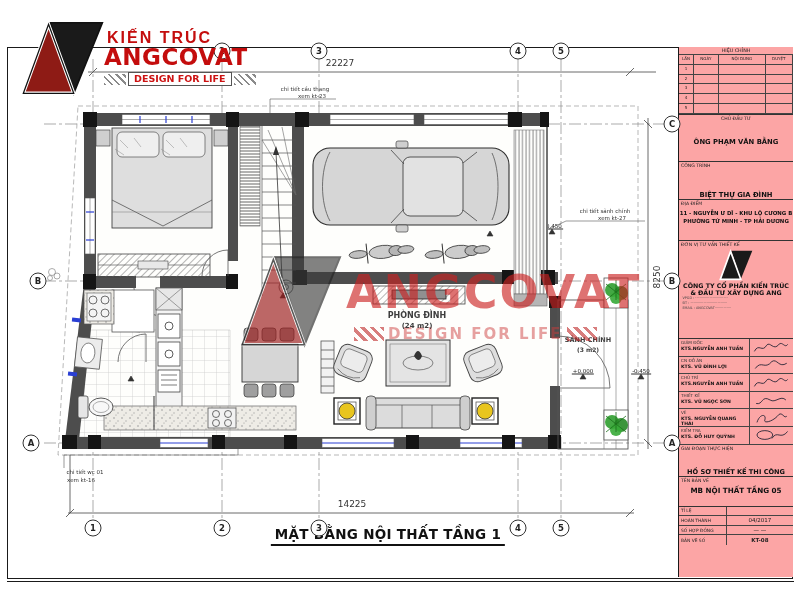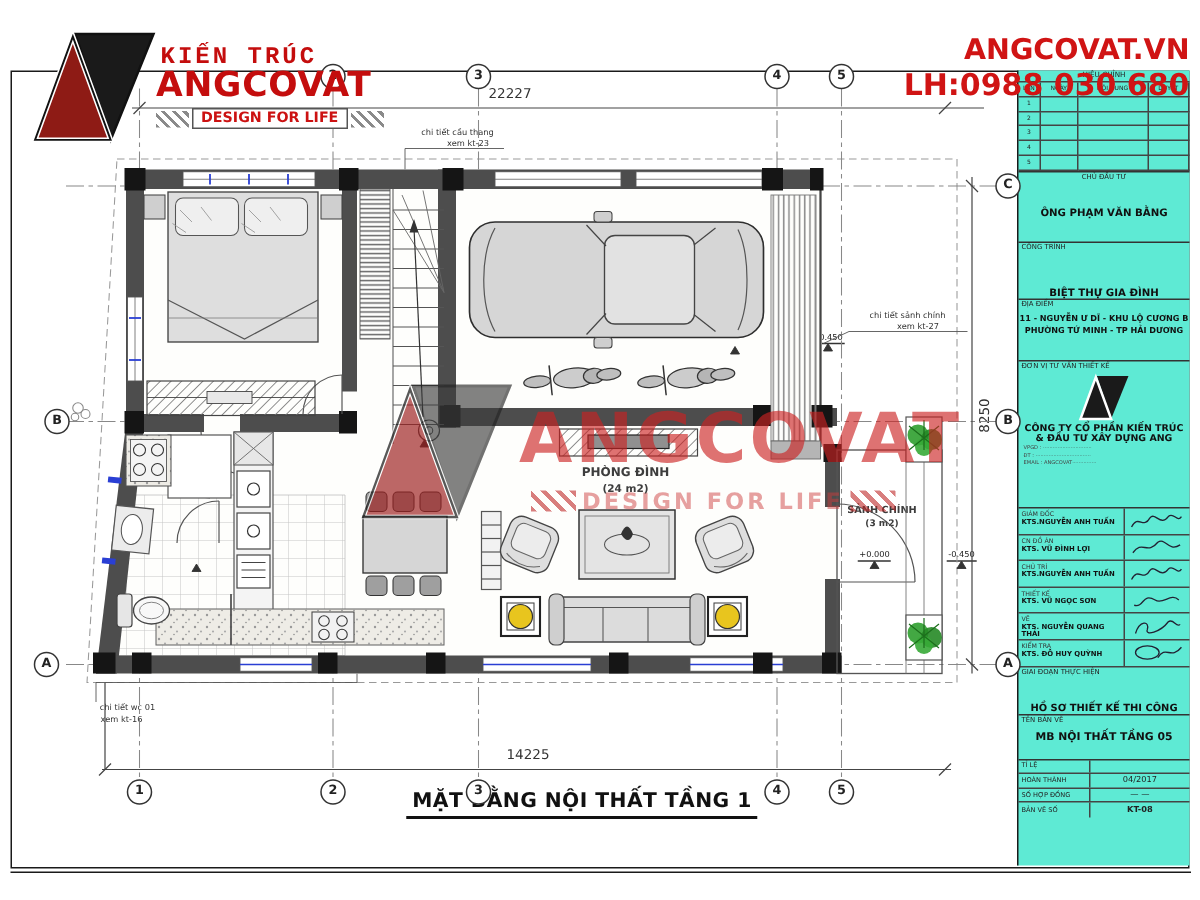--- a/index.html
+++ b/index.html
@@ -3,21 +3,21 @@
 <meta charset="utf-8">
 <style>
   html,body{margin:0;padding:0;background:#fff;}
   #page{position:relative;width:800px;height:600px;background:#fff;overflow:hidden;
         font-family:"DejaVu Sans",sans-serif;color:#222;}
   .abs{position:absolute;}
   
   #frame{left:7px;top:47px;width:784px;height:530px;border:1.6px solid #1a1a1a;}
   #frame2{left:7px;top:581px;width:787px;height:1px;background:#1a1a1a;}
   
-  .brand-top{left:107px;top:29px;font-family:Liberation Mono, monospace;
+  .brand-top{left:107px;top:29px;font-family:Liberation Sans, sans-serif;
              font-weight:bold;font-size:16px;letter-spacing:2px;color:#c40d0d;}
   .brand-name{left:104px;top:44px;font-size:23px;font-weight:800;letter-spacing:.5px;color:#c40d0d;}
   .tagline-wrap{left:104px;top:72px;display:flex;align-items:center;gap:2px;}
   .hatchbar{width:22px;height:11px;background:repeating-linear-gradient(45deg,#8a8a8a 0 2px,transparent 2px 5px);}
   .tagline-box{border:1px solid #555;background:#fff;padding:0 5px;font-size:9.5px;font-weight:800;color:#cc1212;line-height:12px;}
   .contact{left:583px;top:23px;width:210px;text-align:right;color:#d01414;font-weight:800;line-height:1.15;}
   .contact .l1{font-size:19px;}
   .contact .l2{font-size:20px;}
   
   .lbl{position:absolute;transform:translate(-50%,-50%);white-space:nowrap;text-align:center;}
@@ -32,21 +32,21 @@
        border-radius:50%;background:#fff;font-size:8.5px;font-weight:bold;line-height:15px;text-align:center;color:#222;z-index:6;}
   #plan-title{left:388px;top:536px;font-size:13.5px;font-weight:800;color:#111;
               border-bottom:2.5px solid #111;padding:0 4px 2px 4px;letter-spacing:.3px;}
   
   #watermark{left:238px;top:243px;width:380px;height:125px;opacity:.75;z-index:5;pointer-events:none;}
   #wm-name{position:absolute;left:108px;top:22px;font-size:46px;font-weight:800;letter-spacing:2px;color:rgba(203,34,34,.85);}
   #wm-tagrow{position:absolute;left:116px;top:82px;display:flex;align-items:center;gap:4px;}
   .wm-hatch{width:30px;height:14px;background:repeating-linear-gradient(45deg,rgba(190,40,40,.8) 0 3px,transparent 3px 7px);}
   #wm-tagline{font-size:15px;font-weight:800;letter-spacing:2px;color:rgba(205,60,60,.65);}
   
-  #tb{left:678px;top:47px;width:114px;height:530px;border-left:1.5px solid #1a1a1a;background:#5eead4;
+  #tb{left:678px;top:47px;width:114px;height:530px;border-left:1.5px solid #1a1a1a;background:#fca5a5;
       display:flex;flex-direction:column;font-size:5px;z-index:4;}
   .tb-sec{border-bottom:1px solid #333;position:relative;box-sizing:border-box;}
   .tb-label{font-size:4.6px;color:#222;padding:1px 2px;text-align:left;}
   .tb-label.ctr{text-align:center;}
   .tb-val{font-weight:bold;text-align:center;color:#111;}
   
   #rev{height:68px;display:flex;flex-direction:column;}
   .rev-title{text-align:center;font-size:4.8px;padding:1px 0;border-bottom:.5px solid #444;}
   .rev-head,.rev-row{display:grid;grid-template-columns:13% 22% 41% 24%;flex:1;}
   .rev-head span,.rev-row span{border-right:.5px solid #444;border-bottom:.5px solid #444;font-size:4px;
@@ -453,24 +453,20 @@
     <polygon points="4,92 34,10 64,92" fill="#8e1b15" stroke="#fff" stroke-width="4"></polygon>
     <polygon points="4,92 34,10 64,92" fill="none" stroke="#111" stroke-width="1.5"></polygon>
   </svg>
   <div class="abs hdr brand-top">KIẾN TRÚC</div>
   <div class="abs hdr brand-name">ANGCOVAT</div>
   <div class="abs hdr tagline-wrap">
     <div class="hatchbar"></div>
     <div class="tagline-box">DESIGN FOR LIFE</div>
     <div class="hatchbar"></div>
   </div>
-  <div class="abs hdr contact">
-    <div class="l1">ANGCOVAT.VN</div>
-    <div class="l2">LH:0988 030 680</div>
-  </div>
 
   <div class="lbl dim" style="left:340px;top:63px">22227</div>
   <div class="lbl dim" style="left:352px;top:504px">14225</div>
   <div class="lbl dim dim-rot" style="left:657px;top:277px">8250</div>
 
   <div class="lbl room-name" style="left:163px;top:227px">P.NGỦ 01</div>
   <div class="lbl room-area" style="left:163px;top:238px">(12 m2)</div>
   <div class="lbl room-name" style="left:414px;top:228px">GARA</div>
   <div class="lbl room-area" style="left:414px;top:238px">(19 m2)</div>
   <div class="lbl room-name" style="left:417px;top:315px;z-index:6">PHÒNG ĐÌNH</div>

